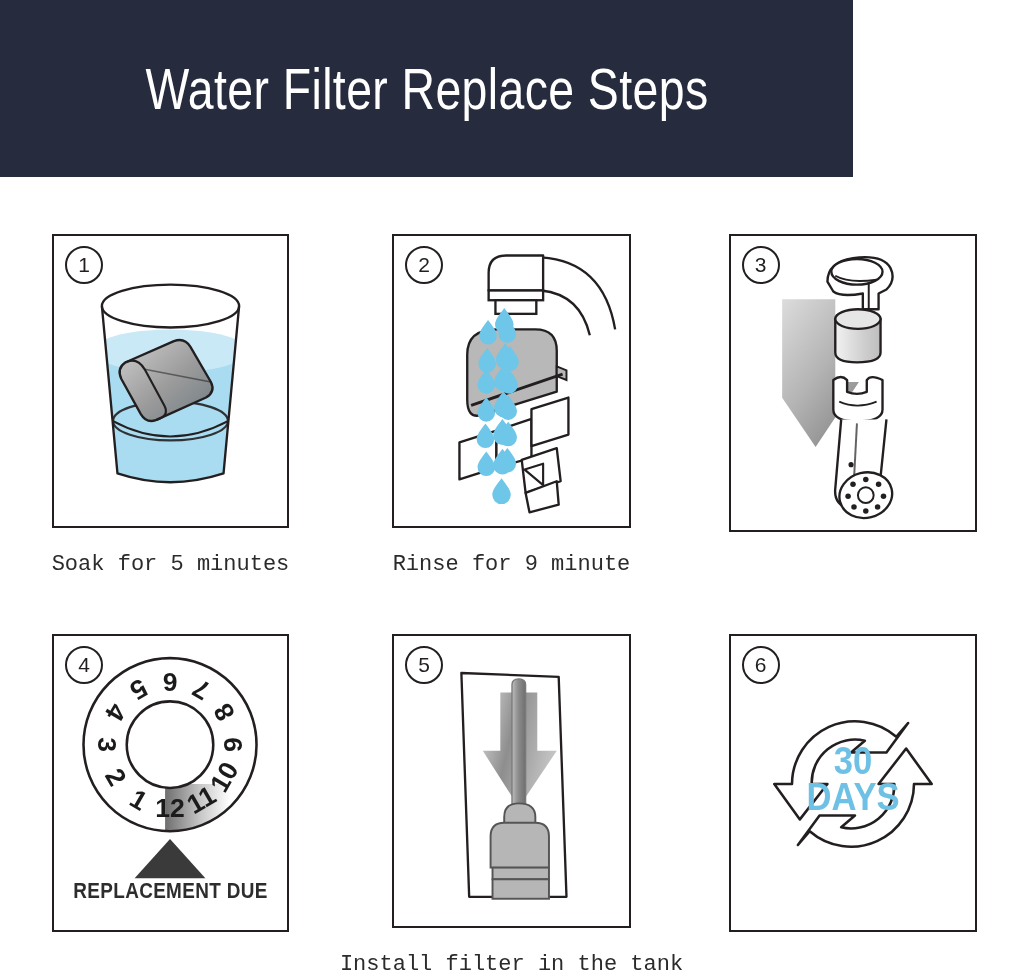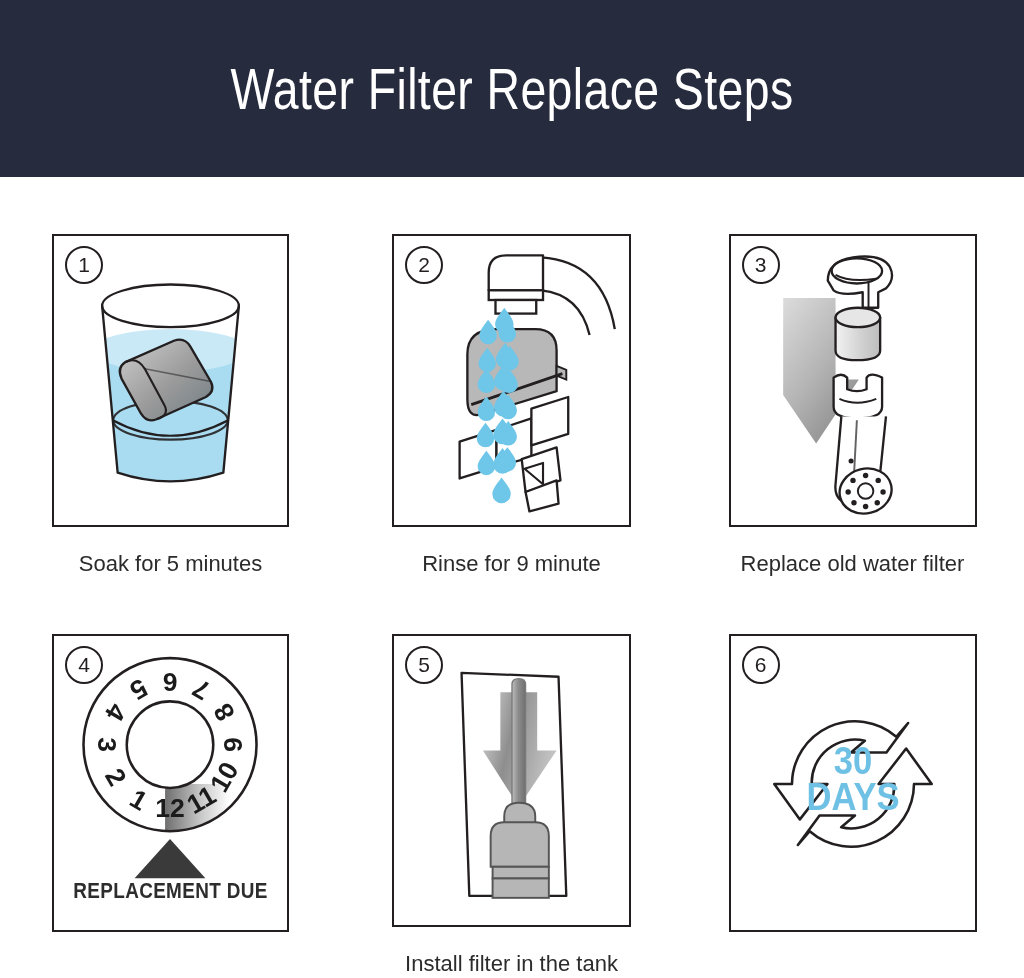--- a/index.html
+++ b/index.html
@@ -10,21 +10,21 @@
   body {
     width: 1024px;
     height: 978px;
     font-family: "Liberation Sans", sans-serif;
     overflow: hidden;
     position: relative;
   }
 
   
   #header-bar {
-    width: 1024px;
+    width: 853px;
     height: 177px;
     background: #262b3d;
     display: flex;
     align-items: center;
     justify-content: center;
     box-sizing: border-box;
   }
   #header-title {
     color: #ffffff;
     font-size: 58px;
@@ -81,21 +81,21 @@
     color: #231f20;
     font-family: "Liberation Sans", sans-serif;
     background: #ffffff;
     z-index: 5;
   }
   .step-caption {
     margin-top: 24px;
     font-size: 22px;
     color: #2b2b2b;
     white-space: nowrap;
-    font-family: Liberation Sans, sans-serif;
+    font-family: Liberation Mono, monospace;
   }
   .art { position: absolute; inset: 0; }
   .art svg { display: block; width: 100%; height: 100%; }
 
   
   .replacement-due {
     position: absolute;
     left: 0;
     right: 0;
     bottom: 26px;
@@ -254,21 +254,20 @@
             <circle cx="149" cy="275" r="2.8"></circle>
             <circle cx="137" cy="279" r="2.8"></circle>
             <circle cx="125" cy="275" r="2.8"></circle>
             <circle cx="119" cy="264" r="2.8"></circle>
             <circle cx="124" cy="252" r="2.8"></circle>
             <circle cx="122" cy="232" r="2.6"></circle>
           </g>
         </svg>
       </div>
     </div>
-    <div class="step-caption">Replace old water filter</div>
   </div>
 
   <div class="step-cell col1">
     <div class="step-panel">
       <div class="step-num">4</div>
       <div class="art">
         <svg viewBox="0 0 237 298" xmlns="http://www.w3.org/2000/svg">
           <defs>
             <linearGradient id="dialSeg" x1="0" y1="0" x2="1" y2="0">
               <stop offset="0%" stop-color="#6e6e6e"></stop>

